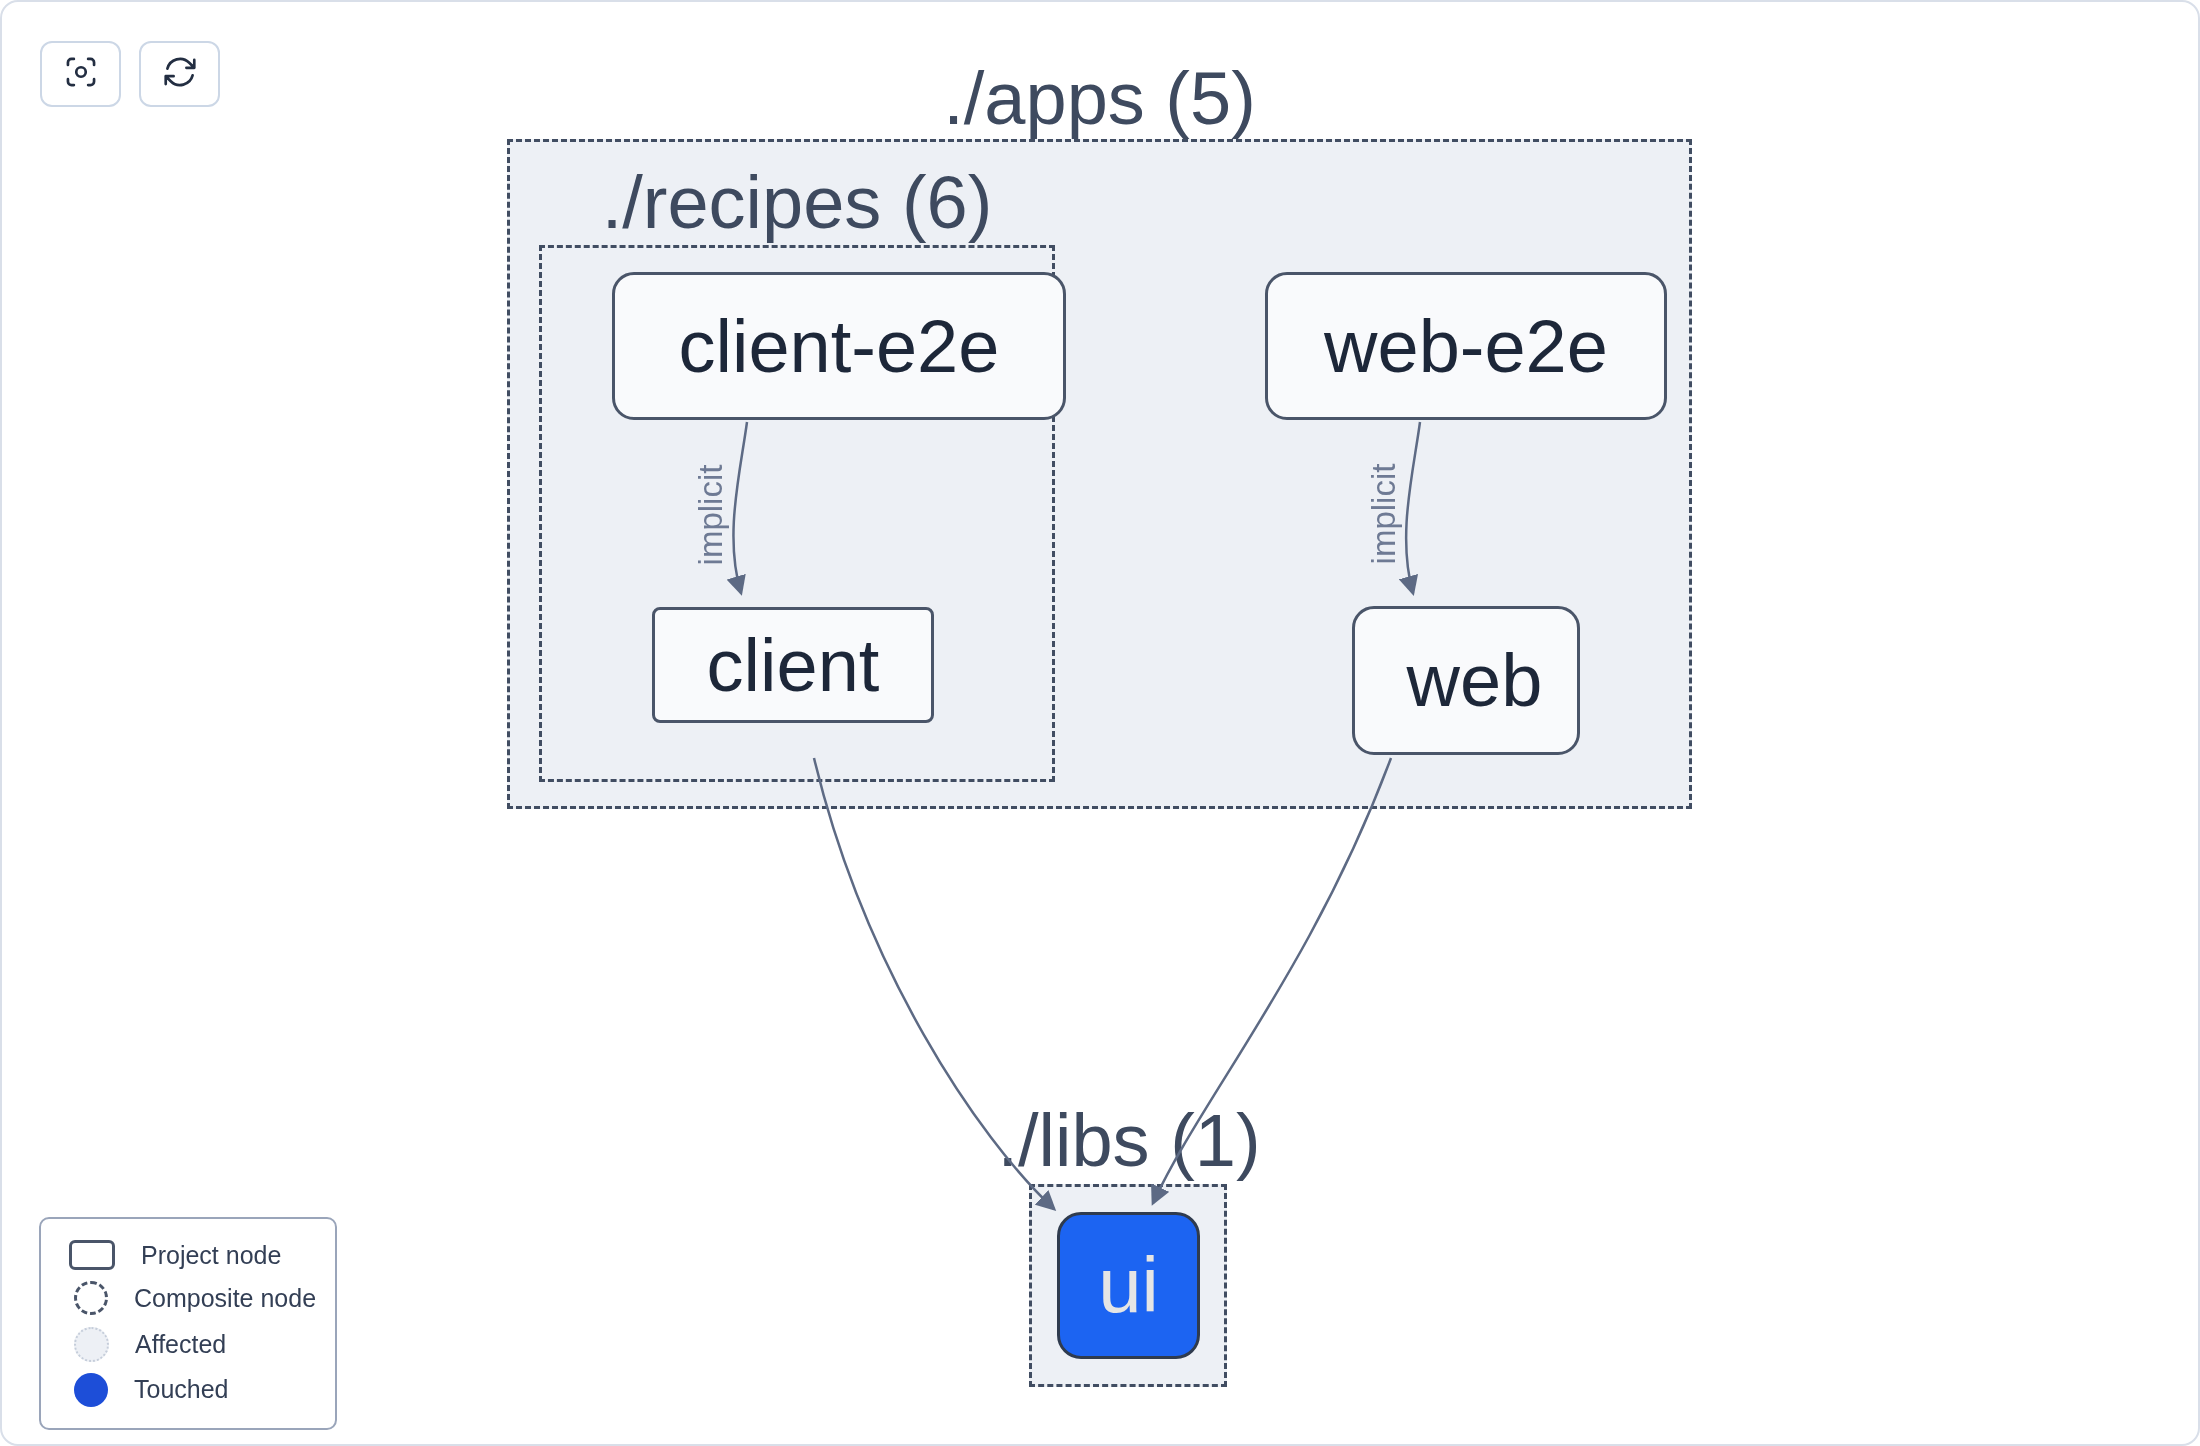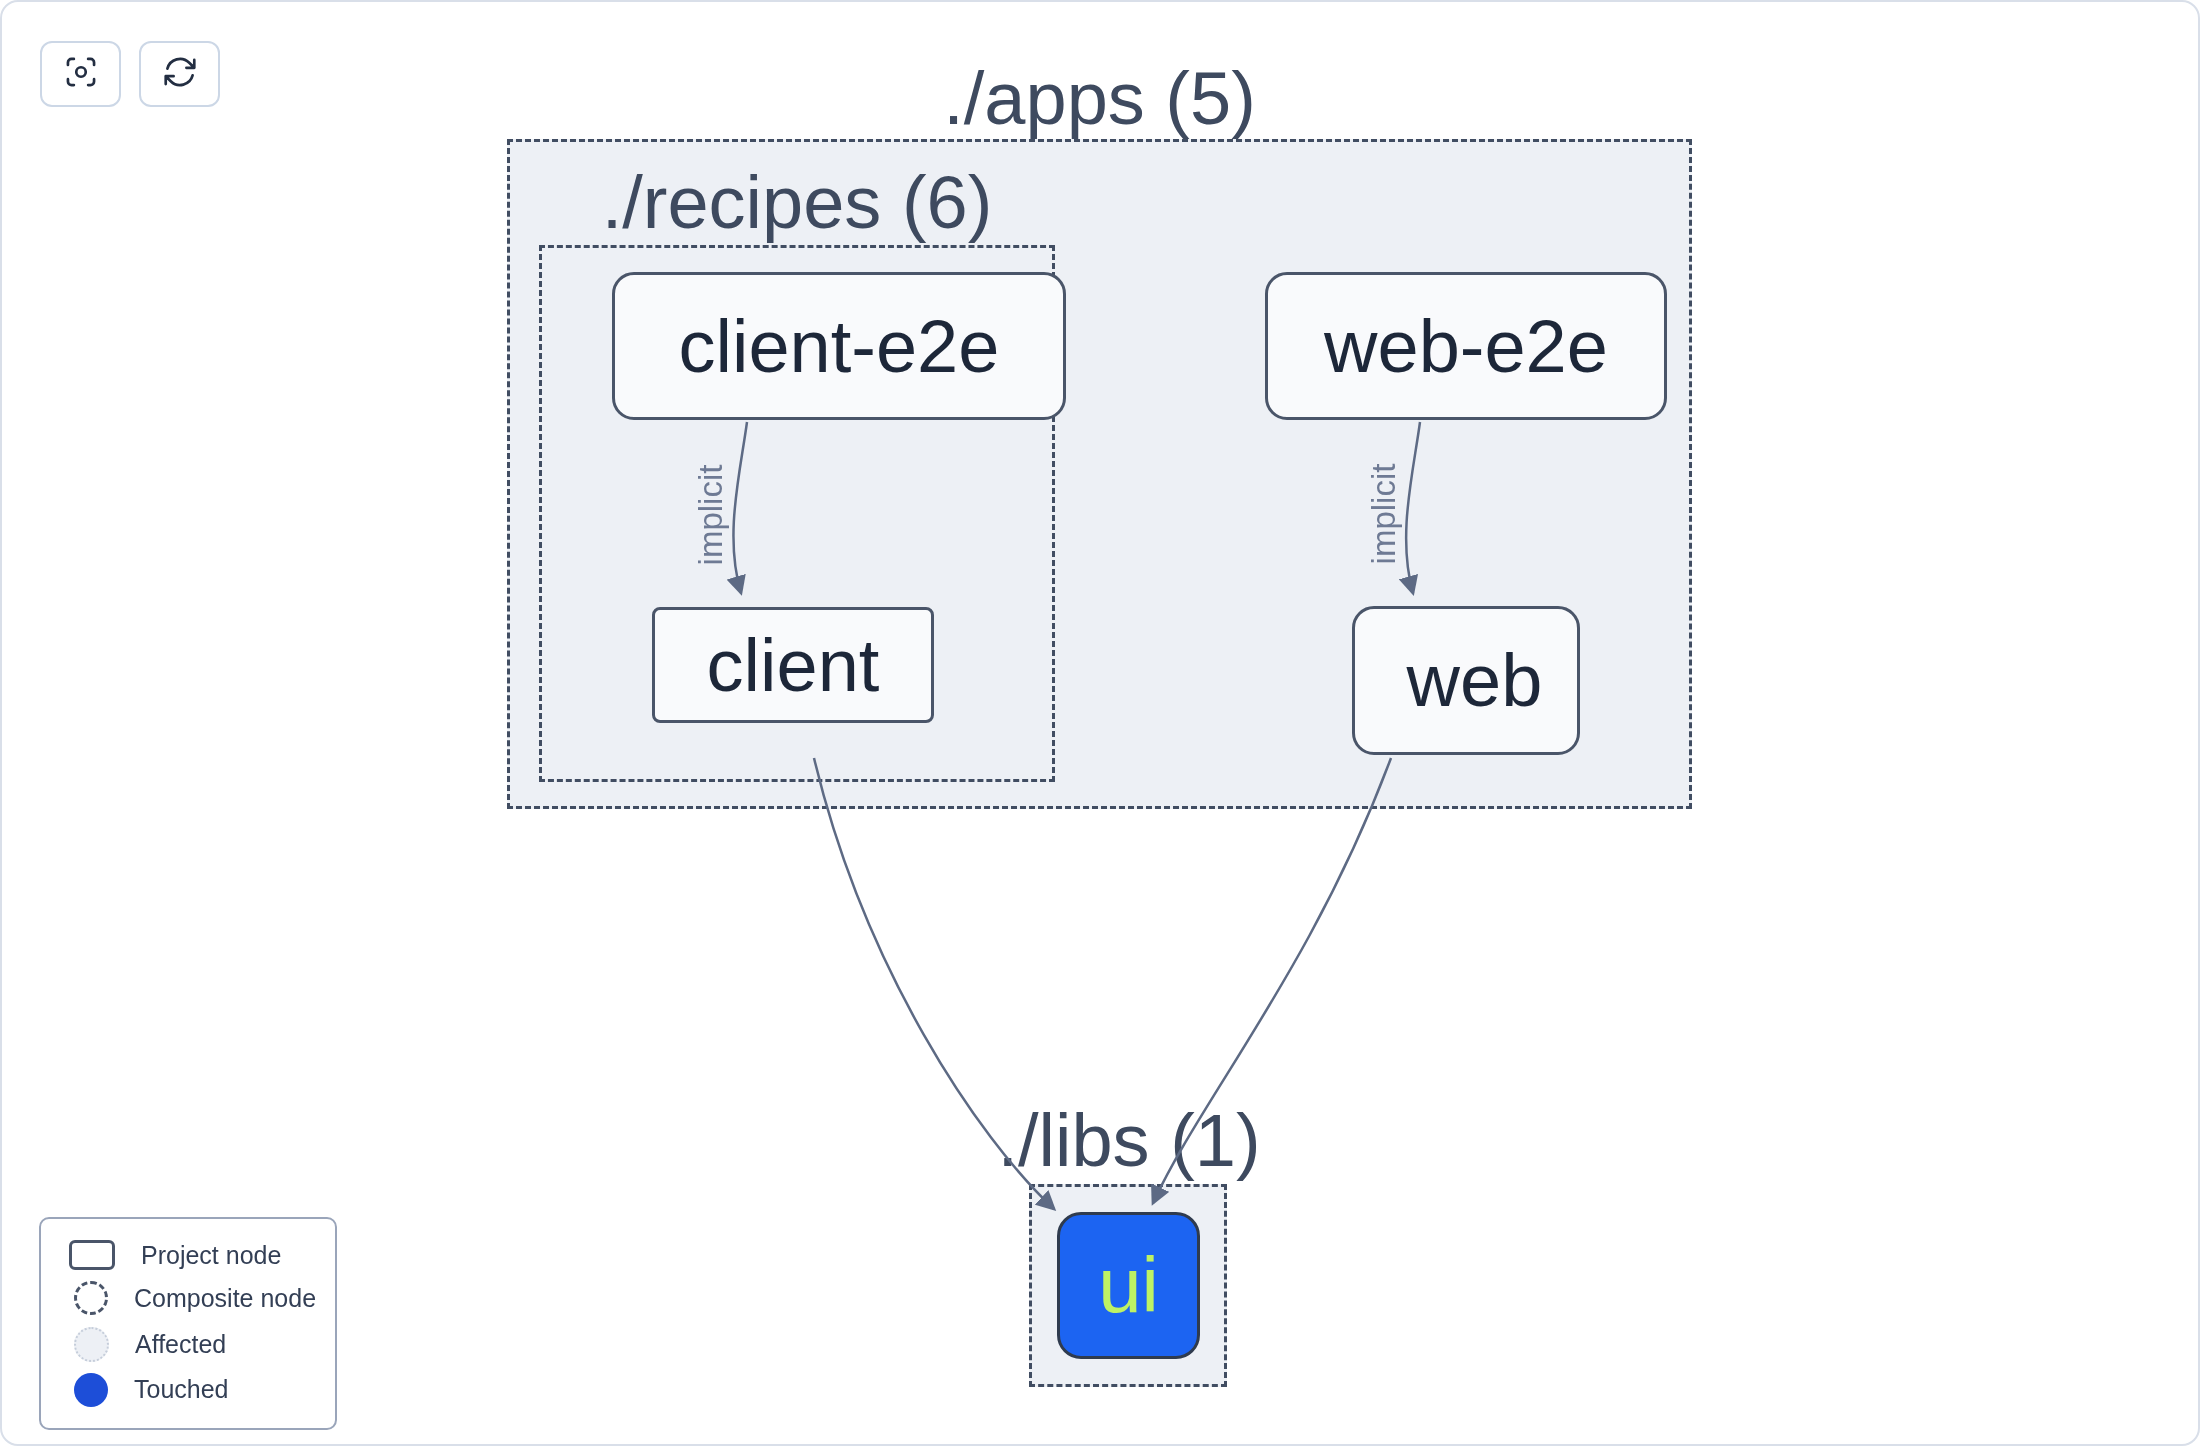--- a/index.html
+++ b/index.html
@@ -59,21 +59,21 @@
     display:flex;align-items:center;justify-content:center;
     font-size:74px;color:var(--node-text);cursor:pointer;white-space:nowrap;
   }
   #node-client-e2e{left:563px;top:270px;width:454px;height:148px;margin-left:47px;}
   #node-web-e2e{left:1263px;top:270px;width:402px;height:148px;}
   #node-client{left:650px;top:605px;width:282px;height:116px;border-radius:8px;}
   #node-web{left:1350px;top:604px;width:228px;height:149px;padding-left:17px;}
   #node-ui{
     left:1055px;top:1210px;width:143px;height:147px;
     background:var(--touched-node-fill);border-color:var(--touched-node-border);
-    color:#bef264;font-size:78px;border-radius:24px;
+    color:#e5e5e5;font-size:78px;border-radius:24px;
   }
   
   #edges{position:absolute;left:0;top:0;width:2200px;height:1446px;pointer-events:none;}
   #edges path.edge{stroke:var(--edge);stroke-width:2.5;fill:none;pointer-events:stroke;cursor:pointer;}
   #edges text{fill:var(--edge-label);font-size:33px;font-family:"Liberation Sans","DejaVu Sans",sans-serif;}
   
   .legend{
     position:absolute;left:37px;top:1195px;width:298px;height:213px;
     background:#fff;border:2px solid var(--legend-border);border-radius:10px;
     display:flex;flex-direction:column;justify-content:space-evenly;

